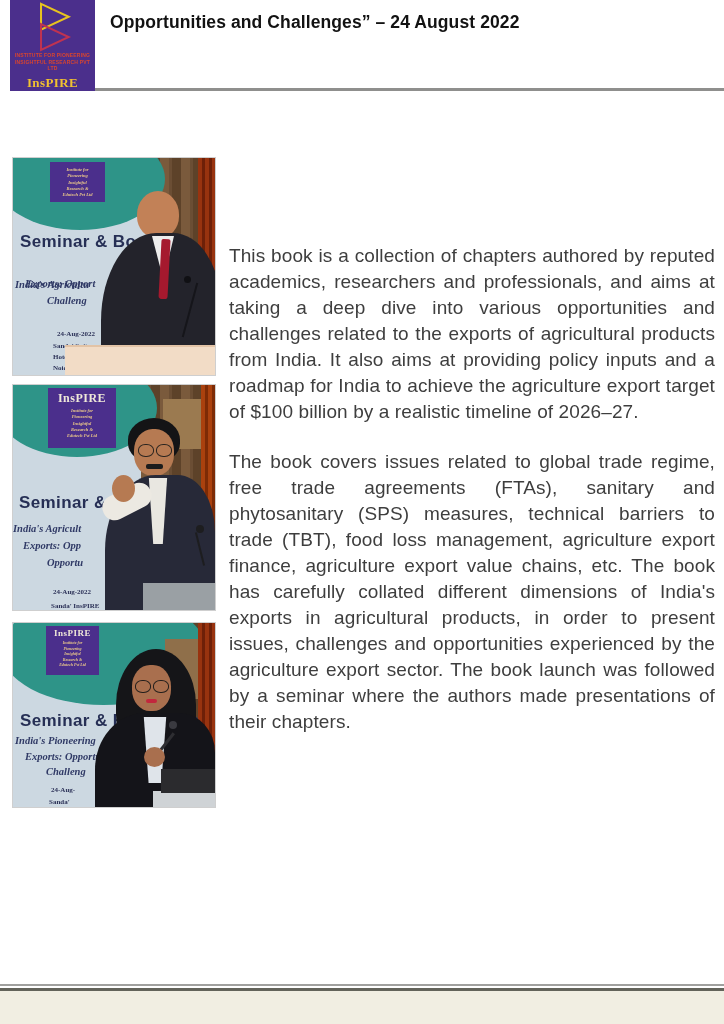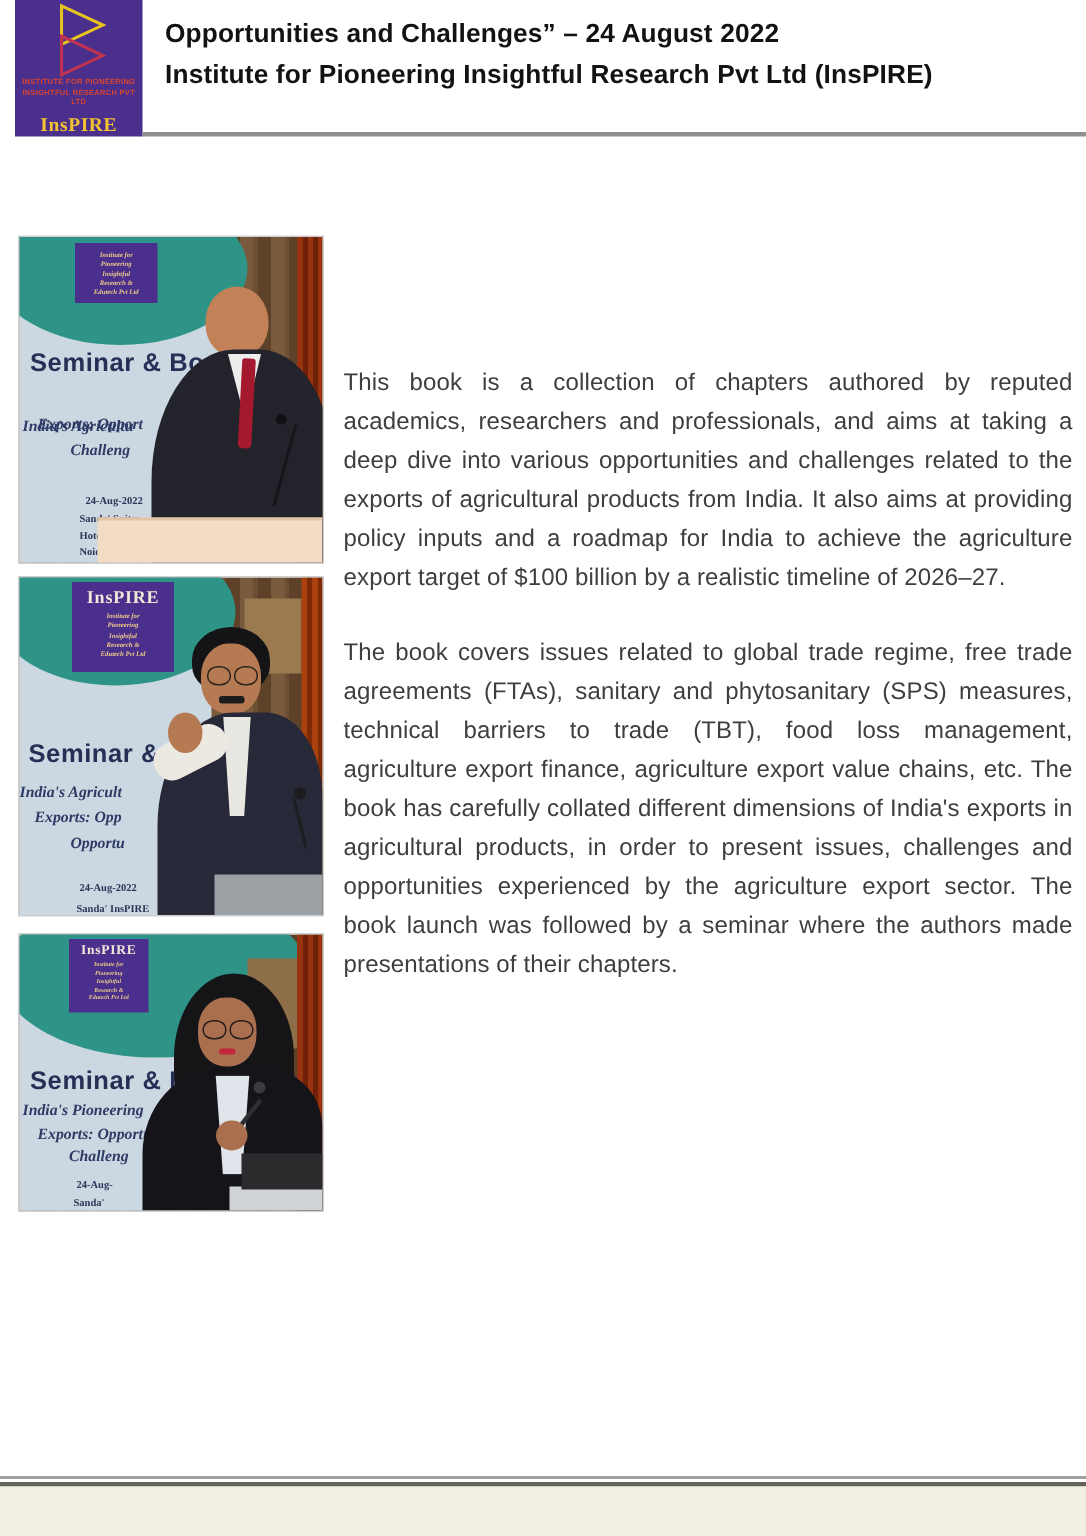--- a/index.html
+++ b/index.html
@@ -26,21 +26,21 @@
   .header-rule { position:absolute; left:95px; top:88px; width:629px; height:3px; background:var(--rule-gray); }
   .title-block { position:absolute; left:110px; top:9px; width:610px; }
   .title-line {
     font-size:17.5px; font-weight:bold; line-height:27px; color:var(--title-ink);
     letter-spacing:.1px; white-space:nowrap;
   }
 
   
   .article { position:absolute; left:229px; top:243px; width:486px; }
   .article p {
-    margin:0 0 24px; font-size:16px; line-height:26px; color:var(--body-ink);
+    margin:0 0 24px; font-size:19px; line-height:26px; color:var(--body-ink);
     text-align:justify; letter-spacing:.1px;
   }
 
   
   .footer-rule-1 { position:absolute; left:0; top:984px; width:724px; height:2px; background:#a0a09e; }
   .footer-rule-2 { position:absolute; left:0; top:988px; width:724px; height:3px; background:var(--rule-dark); }
   .footer-band  { position:absolute; left:0; top:991px; width:724px; height:33px; background:var(--footer-cream); }
 
   
   .photo {
@@ -161,21 +161,20 @@
       <polygon points="10,2 40,16 10,30" fill="none" stroke="#e7c31f" stroke-width="2.2"></polygon>
       <polygon points="10,24 40,38 10,52" fill="none" stroke="#c03350" stroke-width="2.2"></polygon>
     </svg>
     <div class="logo-org">INSTITUTE FOR PIONEERING</div>
     <div class="logo-org">INSIGHTFUL RESEARCH PVT LTD</div>
     <div class="logo-brand">InsPIRE</div>
   </div>
 
   <div class="title-block">
     <div class="title-line">Opportunities and Challenges” – 24 August 2022</div>
-    <div class="title-line">Institute for Pioneering Insightful Research Pvt Ltd (InsPIRE)</div>
   </div>
 
   <div class="header-rule"></div>
 
   <div class="photo photo1">
     <div class="banner"></div>
     <div class="dome"></div>
     <div class="plogo">
       <div class="psmall">Institute for
 Pioneering

